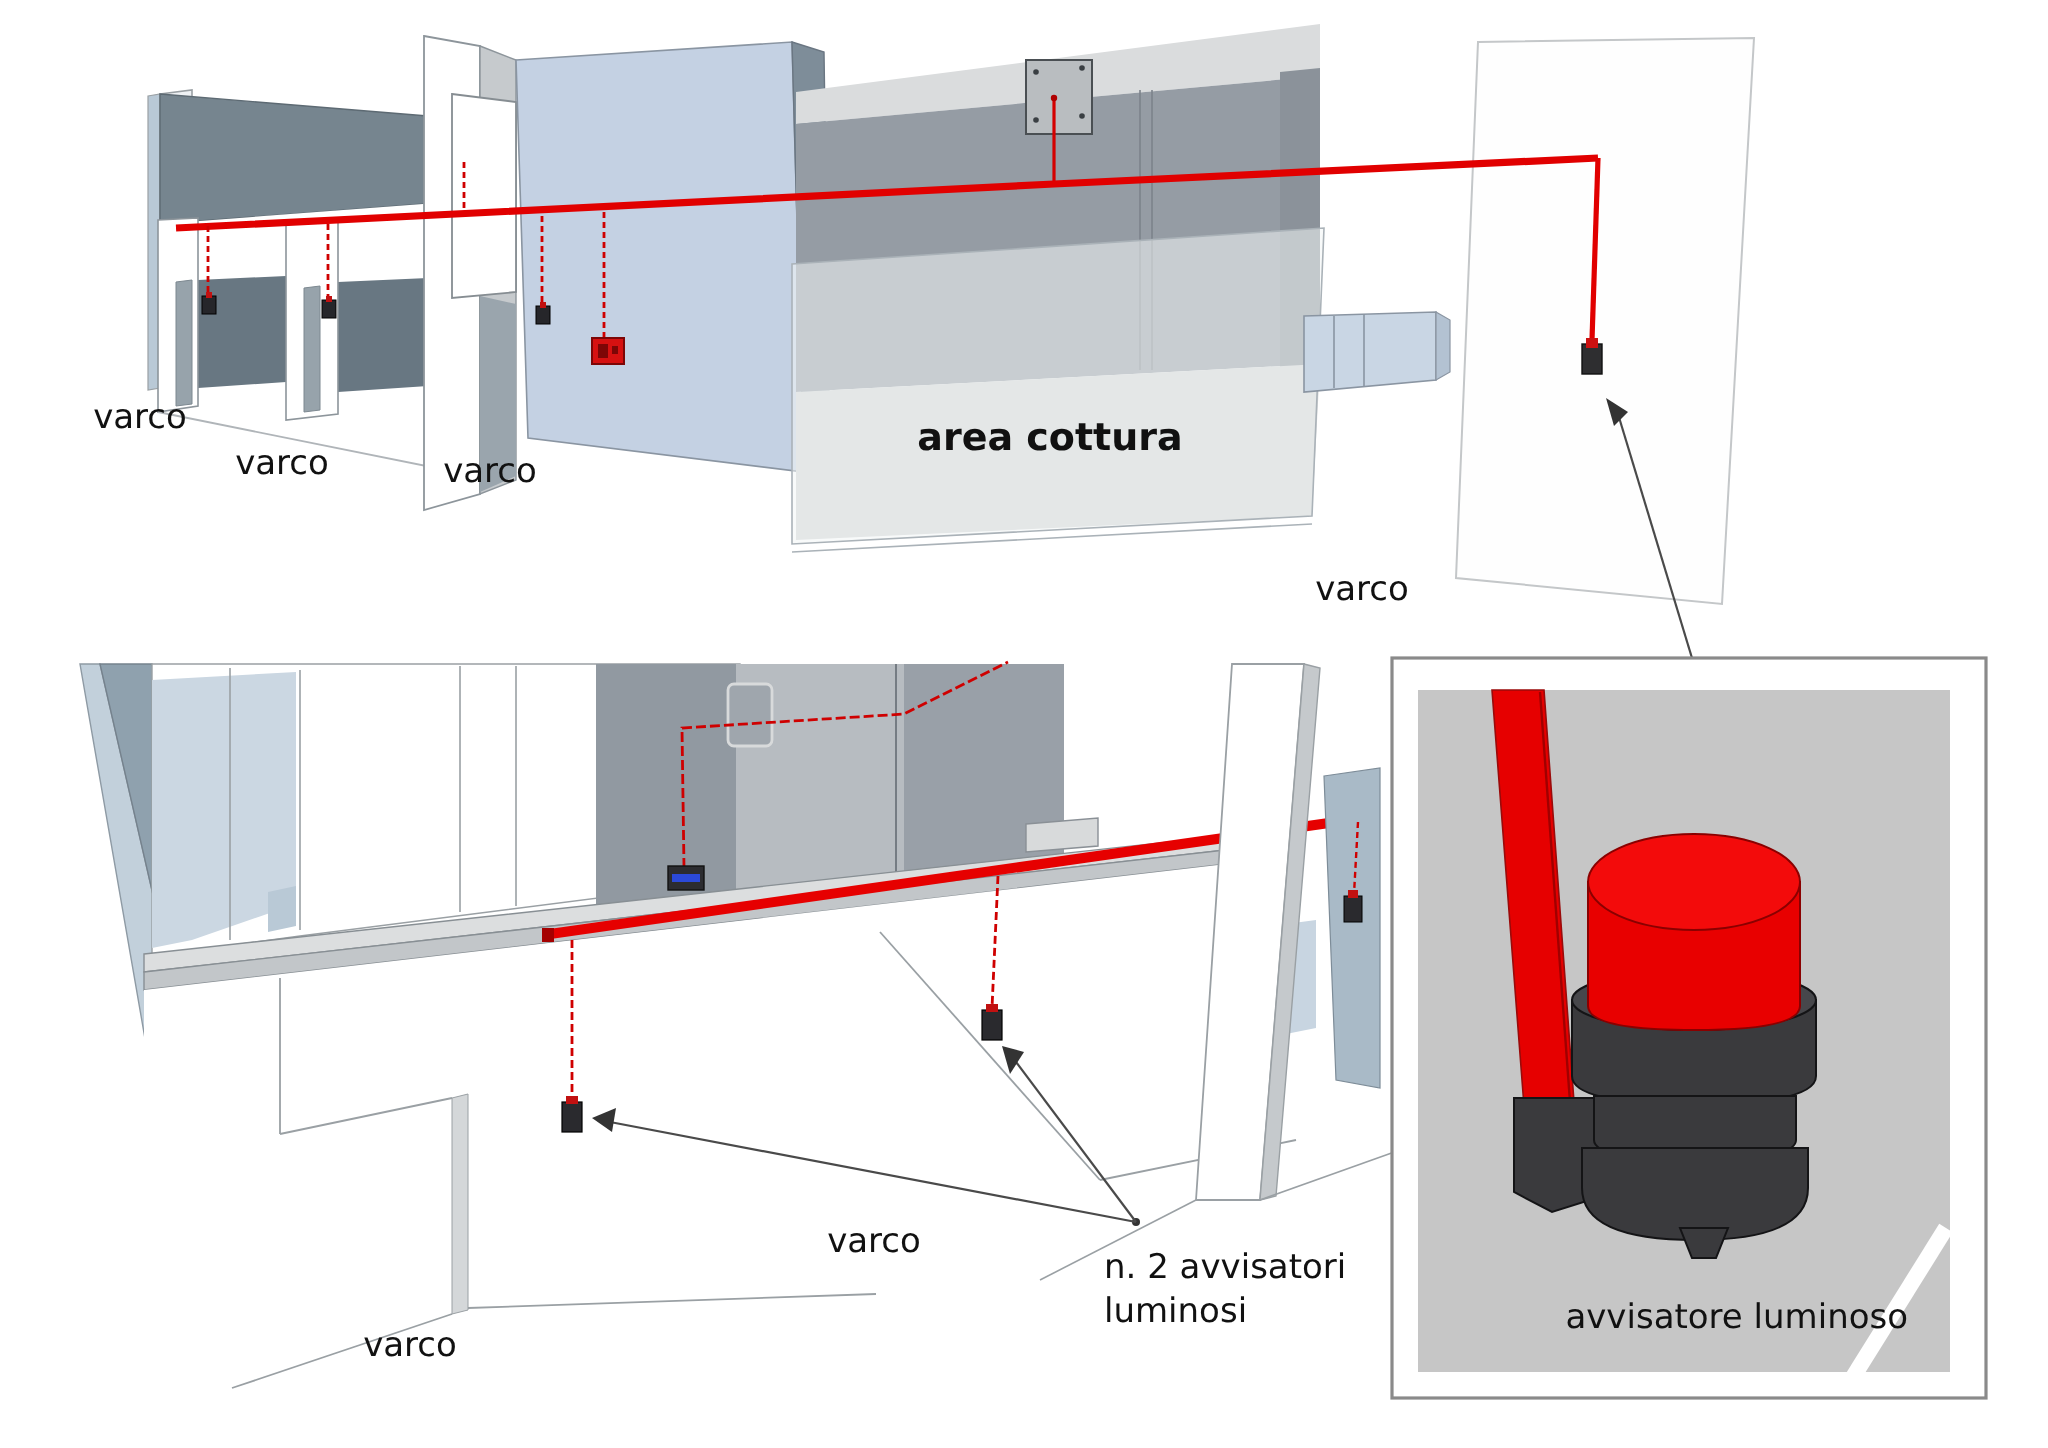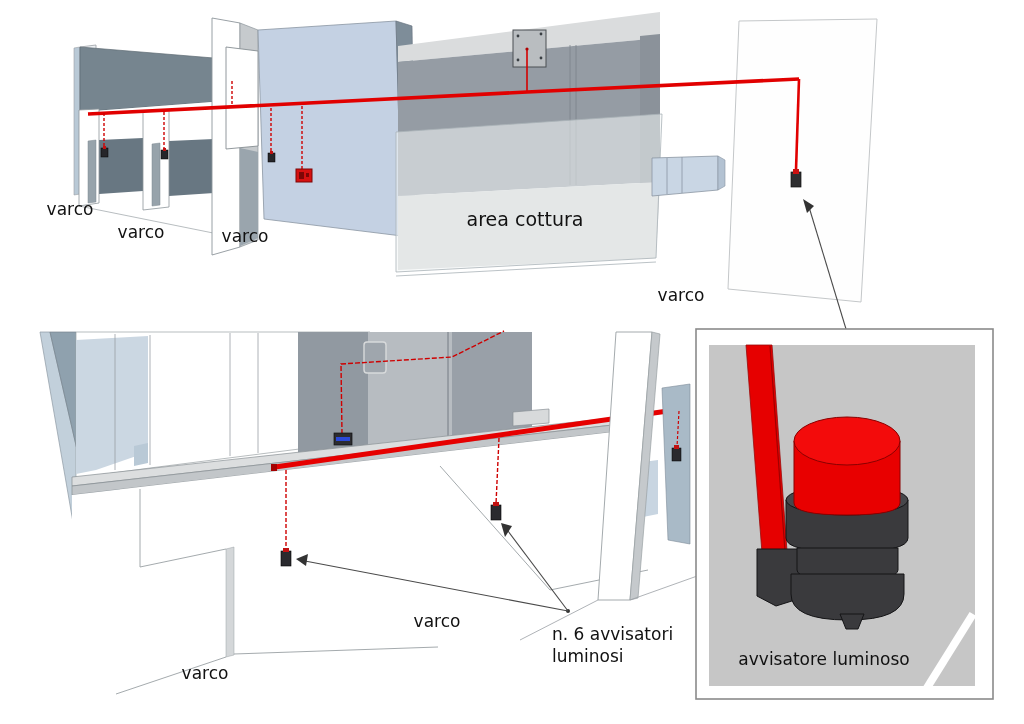--- a/index.html
+++ b/index.html
@@ -1,21 +1,21 @@
 <!DOCTYPE html>
 <html><head>
 <meta charset="utf-8">
 <style>
   html,body{margin:0;padding:0;background:#ffffff;}
   .canvas{position:relative;width:1024px;height:724px;background:#ffffff;overflow:hidden;
           font-family:"DejaVu Sans","Liberation Sans",sans-serif;border-radius:29px;}
   .canvas svg{position:absolute;left:0;top:0;}
   .lbl{position:absolute;color:#111;font-size:17px;line-height:20px;}
   .lbl.center{text-align:center;}
-  .lbl.bold{font-weight:normal;font-size:19px;line-height:21px;}
+  .lbl.bold{font-weight:bold;font-size:19px;line-height:21px;}
   .caption{position:absolute;color:#111;font-size:17px;text-align:center;}
 </style>
 </head>
 <body>
 
 <div class="canvas">
 
 <svg width="1024" height="724" viewBox="0 0 1024 724">
 
   <g>
@@ -219,17 +219,17 @@
 </svg>
 
 <div class="lbl center" style="left:38px;top:199px;width:64px;">varco</div>
 <div class="lbl center" style="left:109px;top:222px;width:64px;">varco</div>
 <div class="lbl center" style="left:213px;top:226px;width:64px;">varco</div>
 <div class="lbl bold center" style="left:425px;top:209px;width:200px;">area cottura</div>
 <div class="lbl center" style="left:649px;top:285px;width:64px;">varco</div>
 
 <div class="lbl center" style="left:173px;top:663px;width:64px;">varco</div>
 <div class="lbl center" style="left:405px;top:611px;width:64px;">varco</div>
-<div class="lbl" style="left:552px;top:623px;width:142px;line-height:22px;">n. 6 avvisatori luminosi</div>
-
-<div class="caption" style="left:726px;top:649px;width:196px;">avvisatore luminoso</div>
+<div class="lbl" style="left:552px;top:623px;width:142px;line-height:22px;">n. 2 avvisatori luminosi</div>
+
+<div class="caption" style="left:758px;top:649px;width:196px;text-align:right;">avvisatore luminoso</div>
 
 </div>
 
 </body></html>

